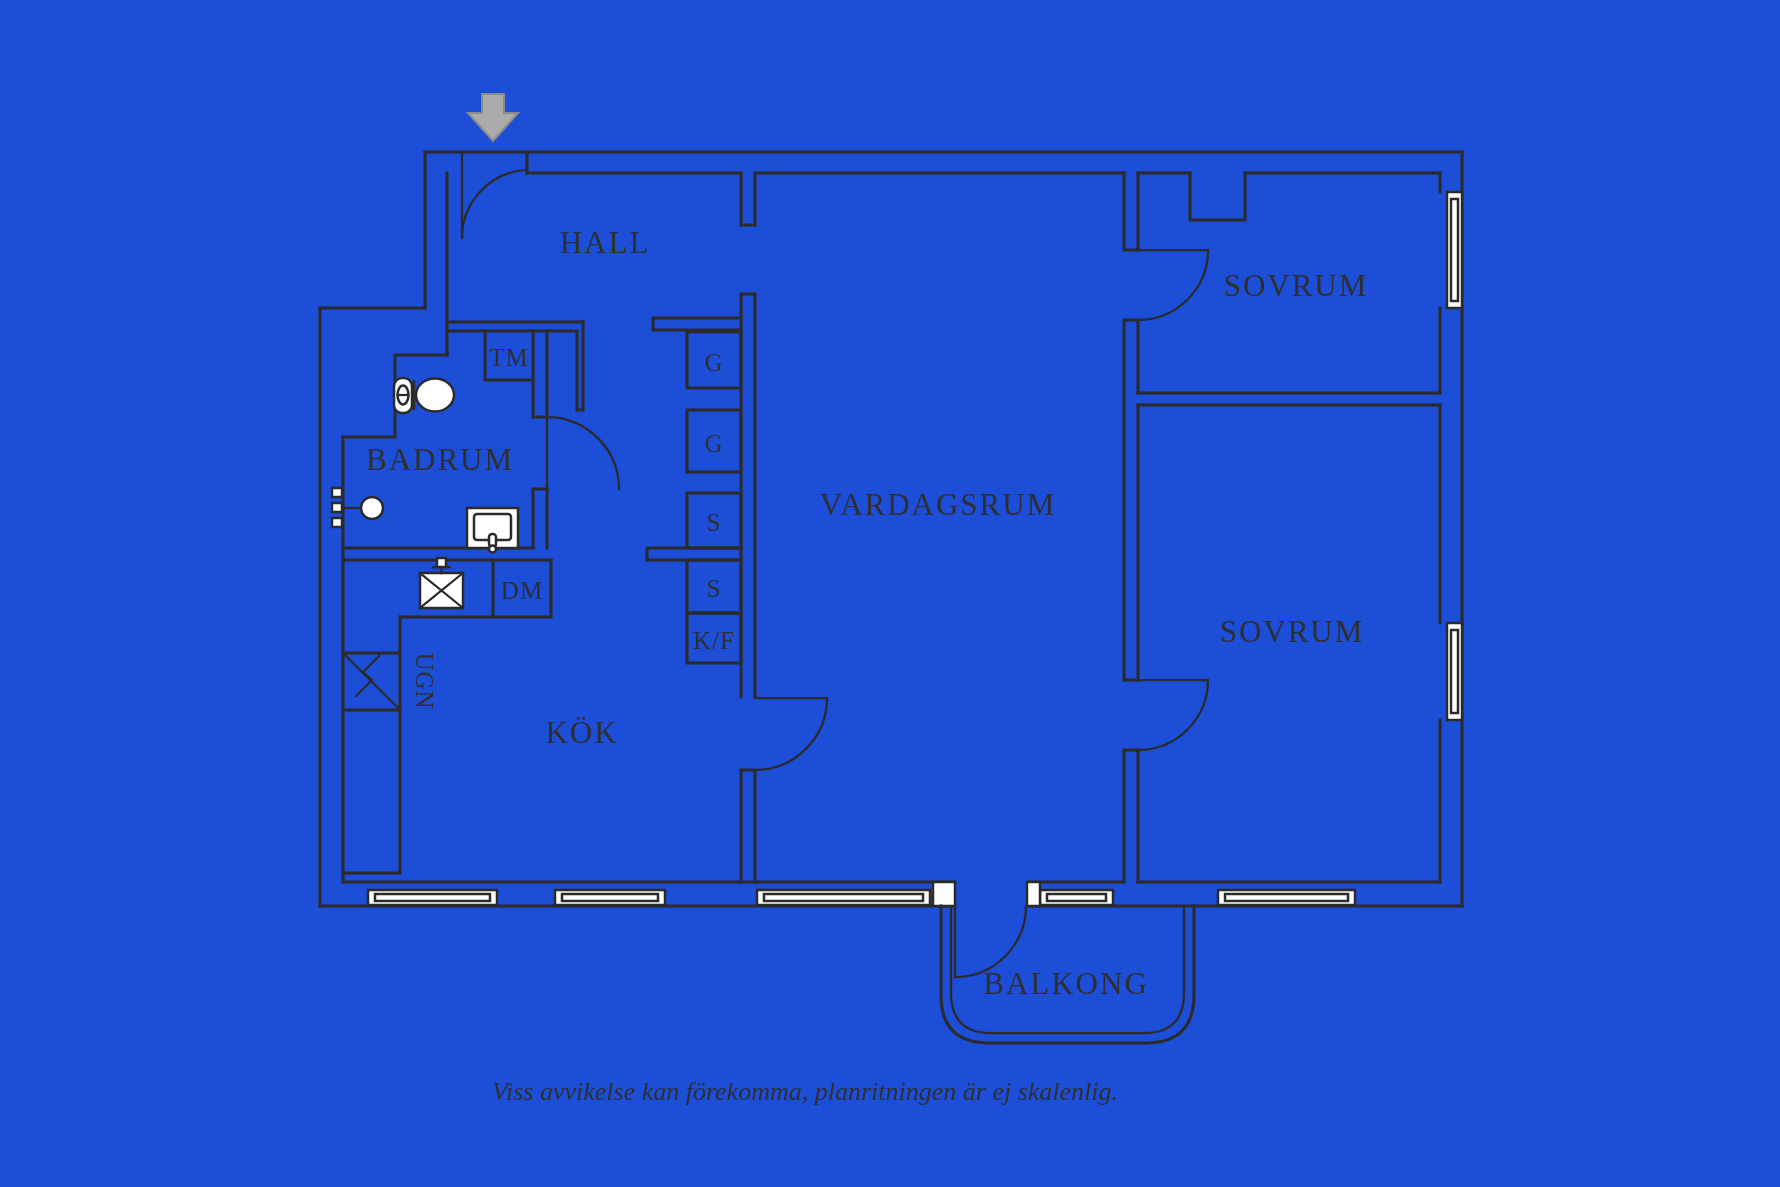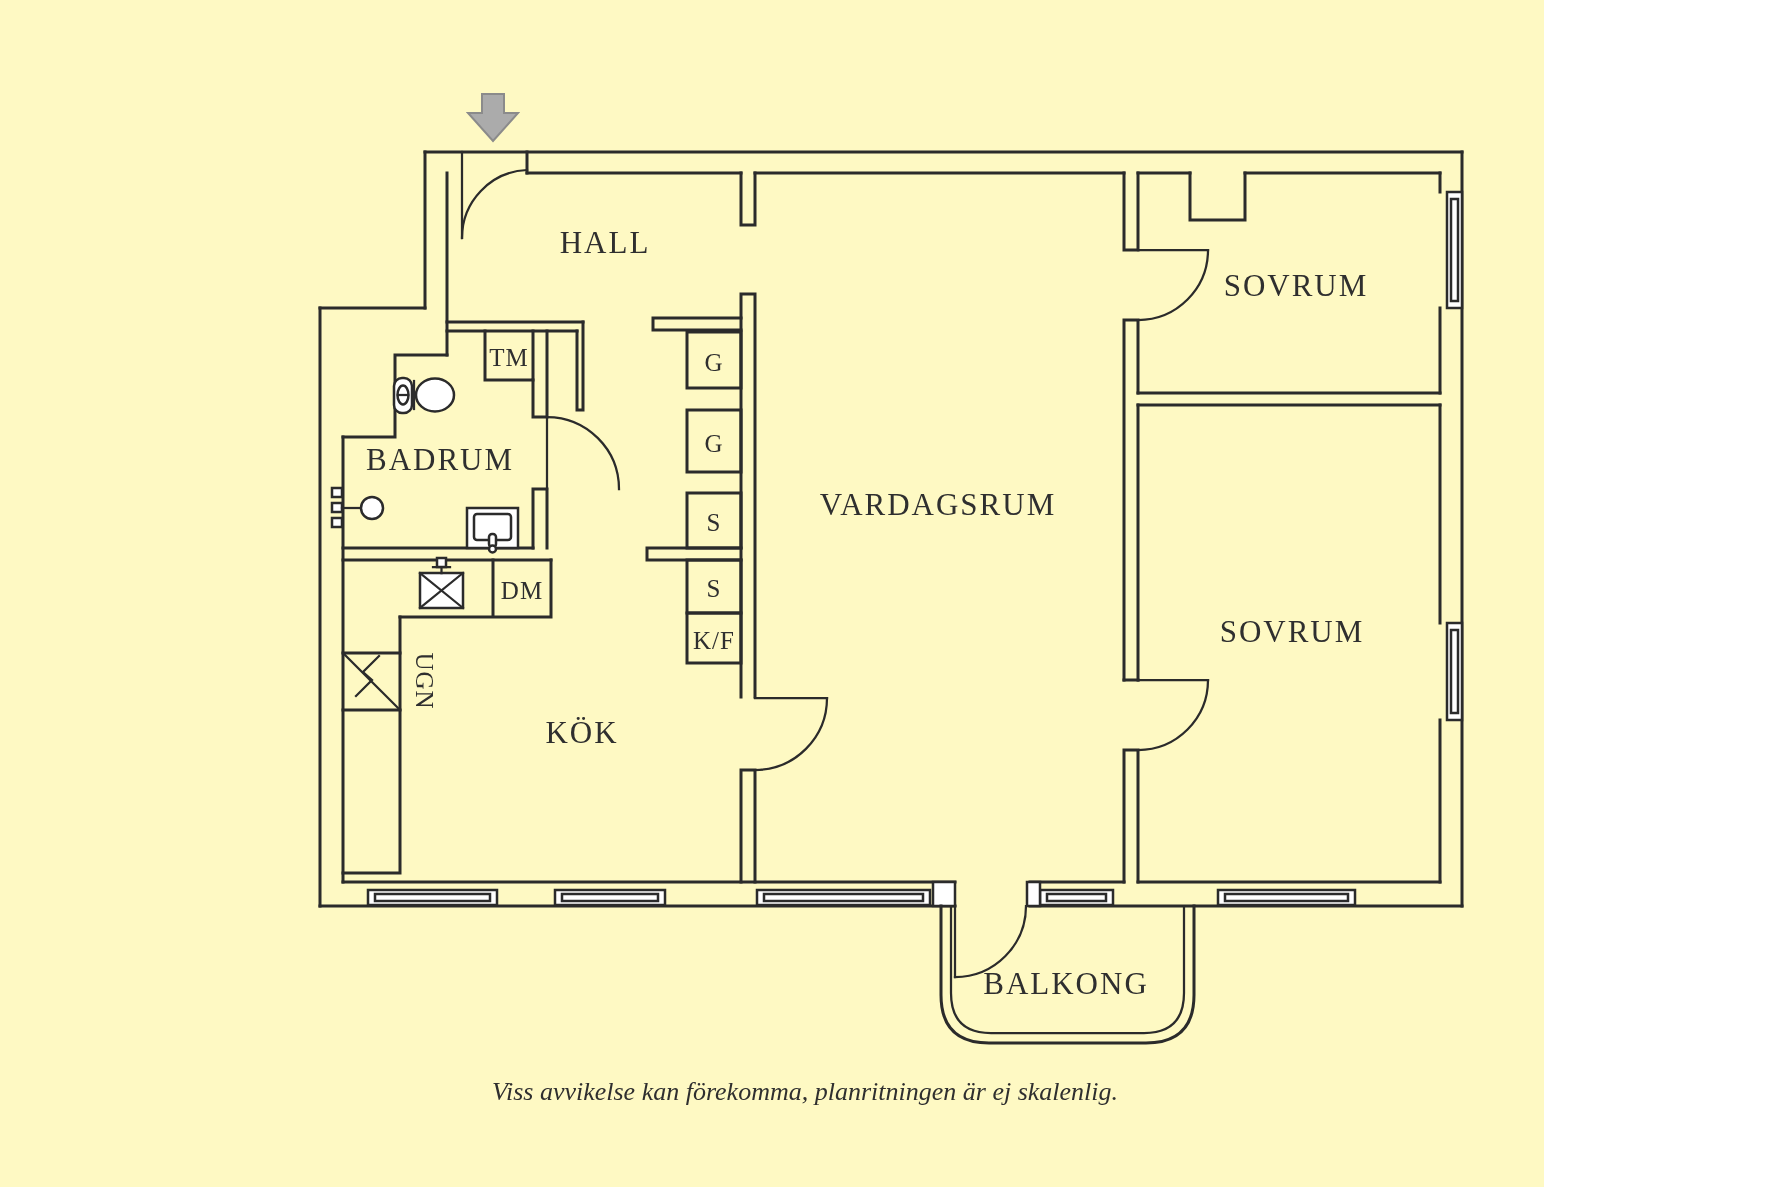--- a/index.html
+++ b/index.html
@@ -1,16 +1,16 @@
 <!DOCTYPE html>
 <html><head>
 <meta charset="utf-8">
 <style>
   html,body{margin:0;padding:0;background:#ffffff;}
-  #stage{position:relative;width:1544px;height:1187px;background:#fef9c3;overflow:hidden;
+  #stage{position:relative;width:1780px;height:1187px;background:#1d4ed8;overflow:hidden;
          font-family:"Liberation Serif","DejaVu Serif",serif;}
   svg{display:block}
   .wall{fill:none;stroke:#2b2b2b;stroke-width:3;stroke-linecap:square;}
   .thin{fill:none;stroke:#2b2b2b;stroke-width:2.25;stroke-linecap:square;}
   .fixt{fill:#ffffff;stroke:#2b2b2b;stroke-width:2.5;}
   .roomlabel{font-size:31px;fill:#2f2f2f;letter-spacing:2px;}
   .sublabel{font-size:25px;fill:#2f2f2f;letter-spacing:1px;}
   .caption{font-size:26px;font-style:italic;fill:#2f2f2f;}
   text{text-anchor:middle;}
 </style>

